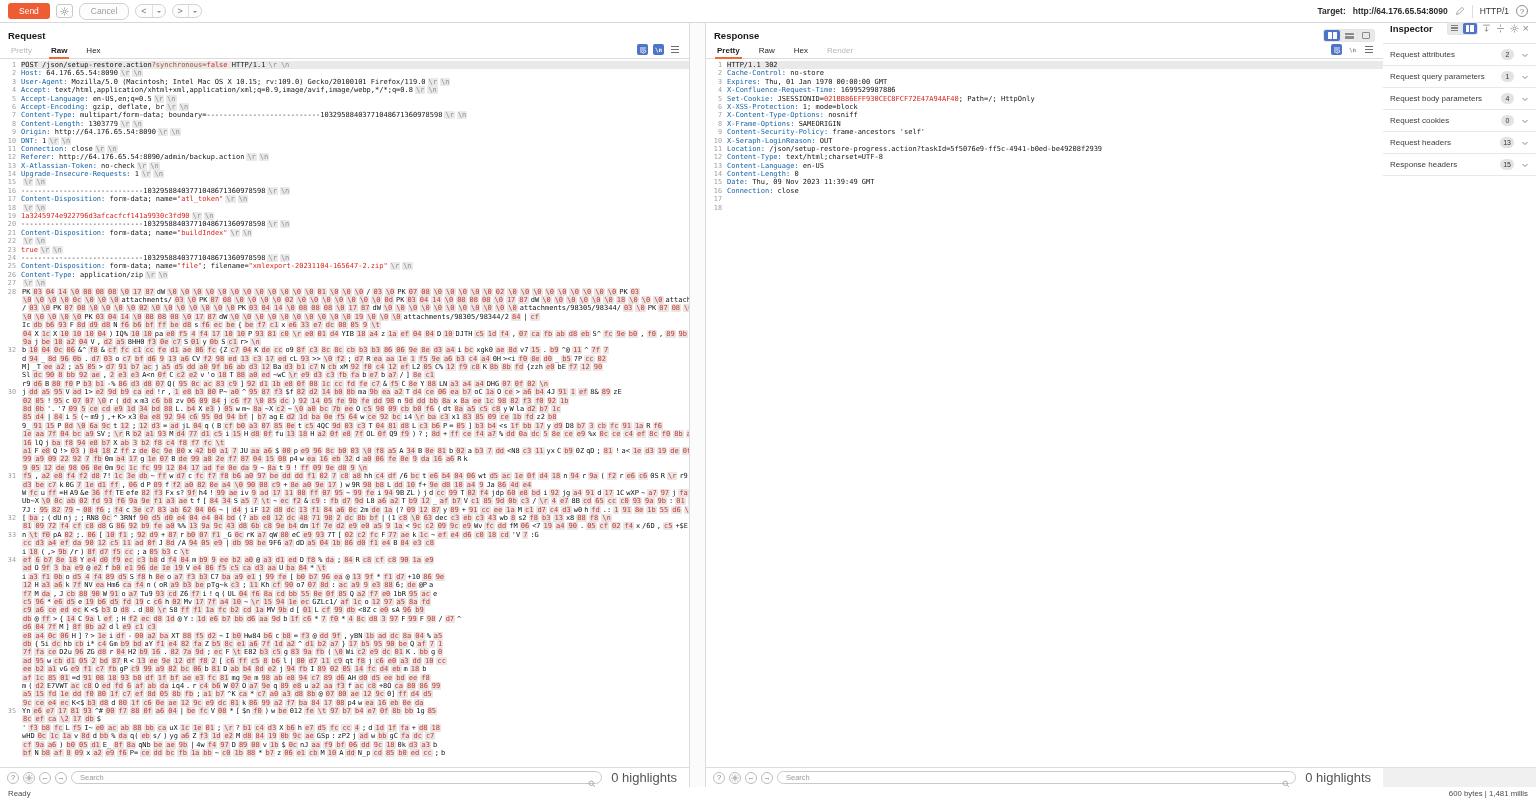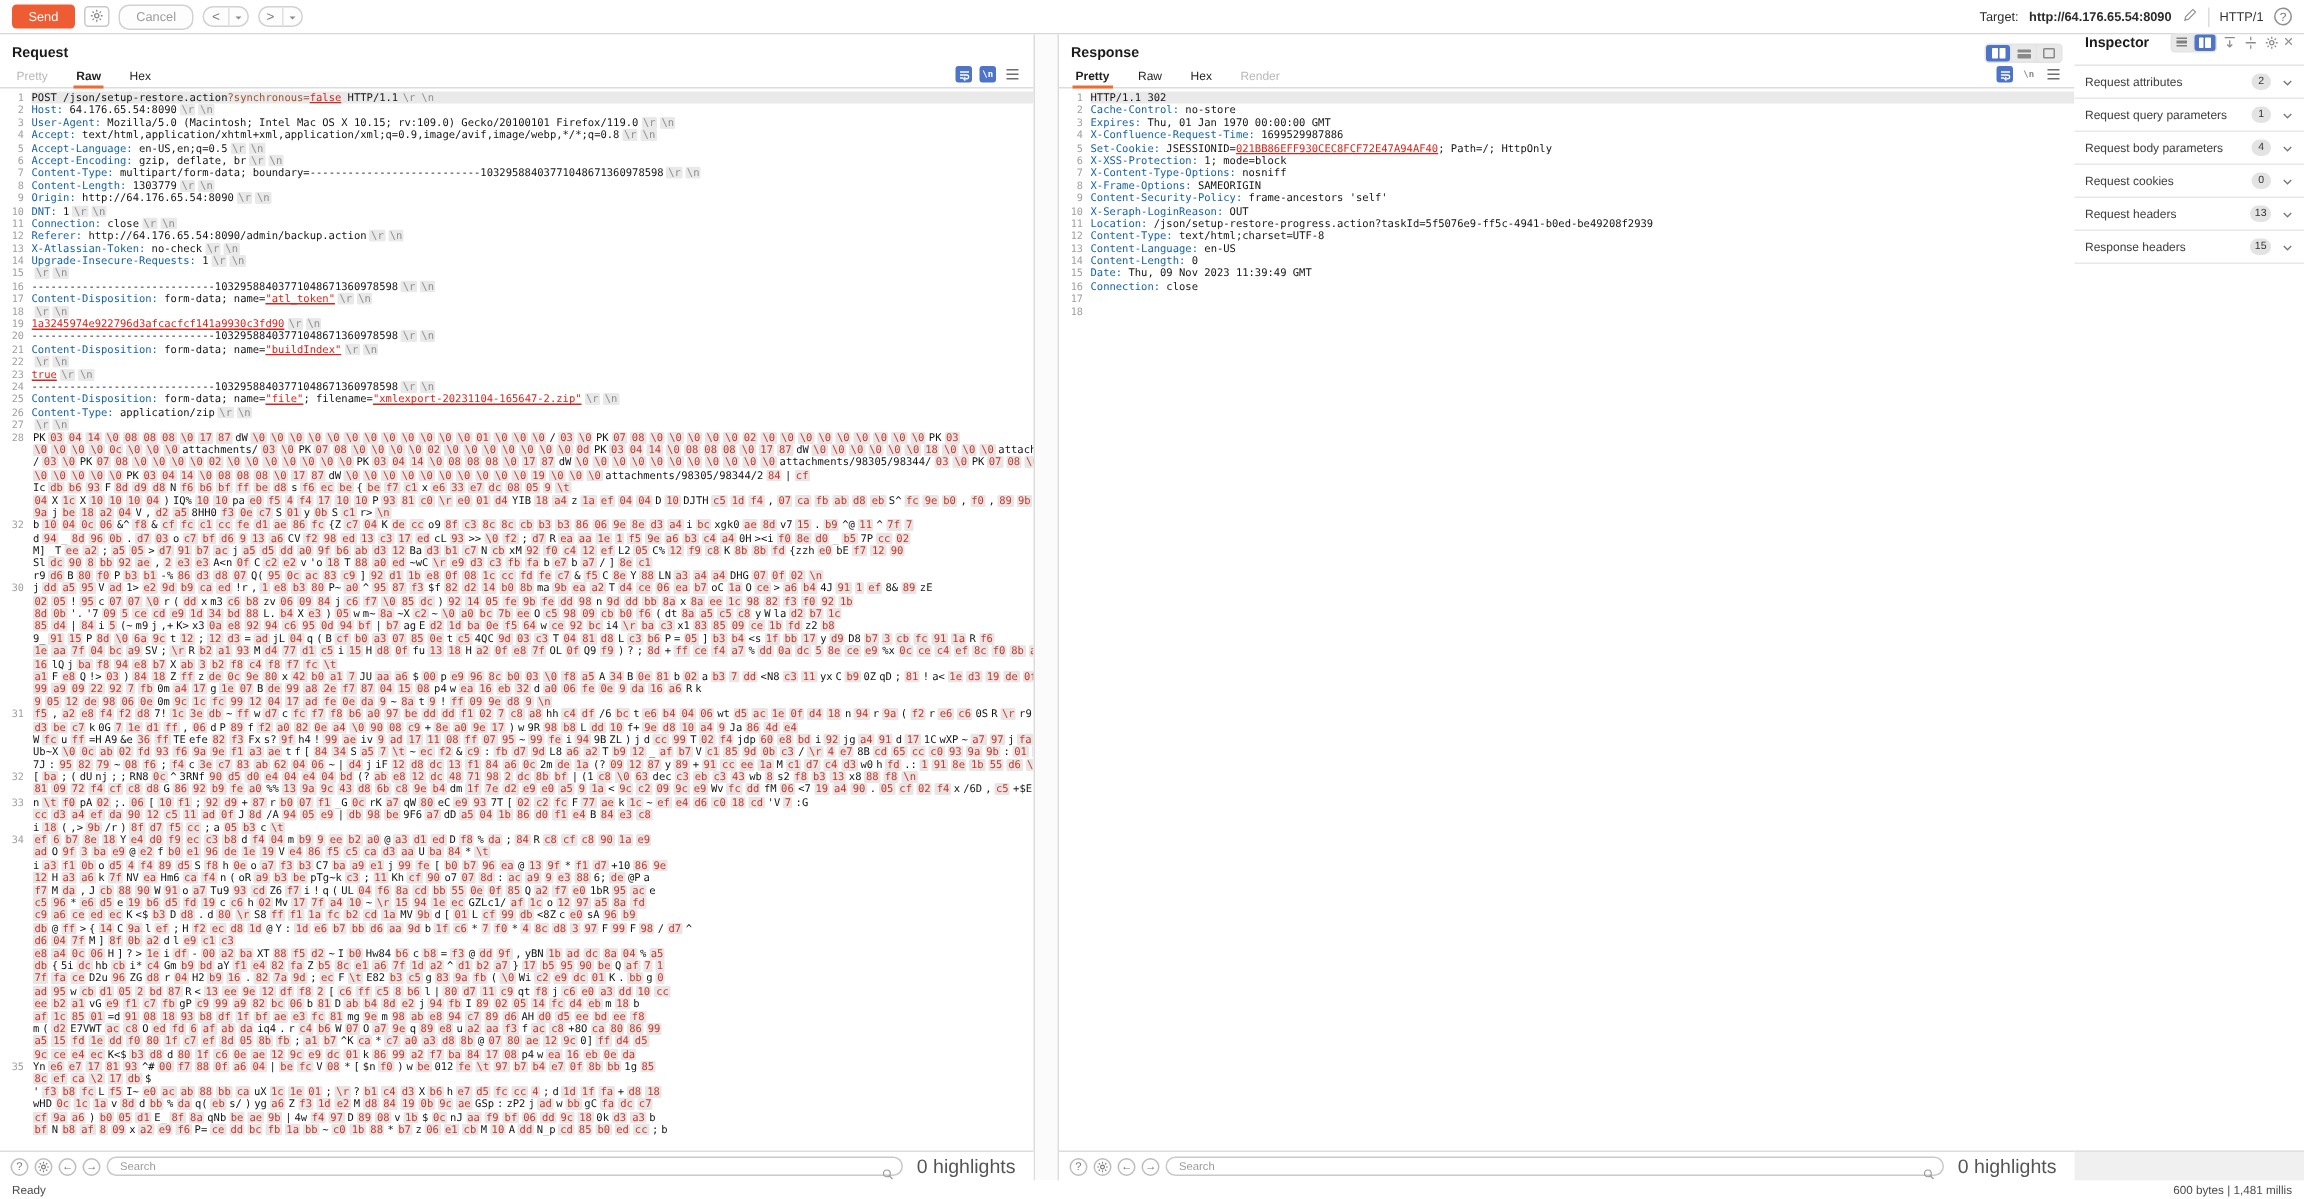--- a/index.html
+++ b/index.html
@@ -15,21 +15,21 @@
   .btn-gear { width:17px; height:14px; border:1px solid #c9c9c9; border-radius:3px;
     display:flex; align-items:center; justify-content:center; color:#8a8a8a; background:#fff; }
   .btn-cancel { border:1px solid #d2d2d2; border-radius:7px; padding:2.5px 11px; color:#9b9b9b;
     font-size:8.5px; background:#fdfdfd; }
   .btn-step { border:1px solid #d2d2d2; border-radius:7px; height:14px; display:flex;
     align-items:center; font-size:9px; color:#777; overflow:hidden; background:#fdfdfd; }
   .btn-step .g { padding:0 5px; }
   .btn-step .dd { border-left:1px solid #e0e0e0; padding:0 4px; height:100%; display:flex; align-items:center; }
   .caret { width:0; height:0; border:2.5px solid transparent; border-top-color:#8a8a8a; margin-top:3px; }
   .toolbar-right { margin-left:auto; display:flex; align-items:center; gap:7px; }
-  .target-label { font-size:8.5px; font-weight:normal; color:#2b2b2b; }
+  .target-label { font-size:8.5px; font-weight:bold; color:#2b2b2b; }
   .target-url { font-size:8.5px; font-weight:bold; color:#2b2b2b; }
   .tb-divider { width:1px; height:13px; background:#dcdcdc; }
   .proto { font-size:8.5px; color:#333; }
   .help-circ { width:12px; height:12px; border:1px solid #8f8f8f; border-radius:50%; color:#777;
     font-size:8px; display:flex; align-items:center; justify-content:center; }
   .icon-svg { display:block; }
 
   
   .main { flex:1; display:flex; min-height:0; }
   .panel { display:flex; flex-direction:column; min-width:0; background:#fff; }
@@ -65,21 +65,21 @@
   .bars i { display:block; width:8px; height:1.3px; background:#6e6e6e; }
 
   
   .editor { flex:1; min-height:0; overflow:hidden; font-family:"DejaVu Sans Mono",monospace;
     font-size:7px; padding-top:2px; }
   .ed-row { display:flex; height:8.4px; line-height:8.4px; white-space:nowrap; }
   .gut { width:21px; flex:none; text-align:right; color:#9f9f9f; padding-right:5px; font-size:6.8px; }
   .txt { flex:1; overflow:hidden; color:#141414; white-space:pre; }
   .txt.hl { background:#e9e9e9; }
   .seg.h { color:#1763a6; }
-  .seg.v { color:#d8251c;text-decoration:underline; }
+  .seg.v { color:#d8251c; }
   .seg.qn { color:#a0522d; }
   .seg.p { color:#141414; }
   .tk { border-radius:1px; }
   .eg { color:#8e8e8e; background:#e9e9e9; padding:0 1px; margin-left:2px; }
   .er { color:#c0392b; background:#eae4e4; padding:0 1px; margin:0 1px; }
   .bw { color:#141414; margin:0 1px; }
 
   
   .searchbar { height:20px; flex:none; border-top:1px solid #dcdcdc; display:flex; align-items:center;
     gap:4px; padding:0 7px; background:#fff; }

